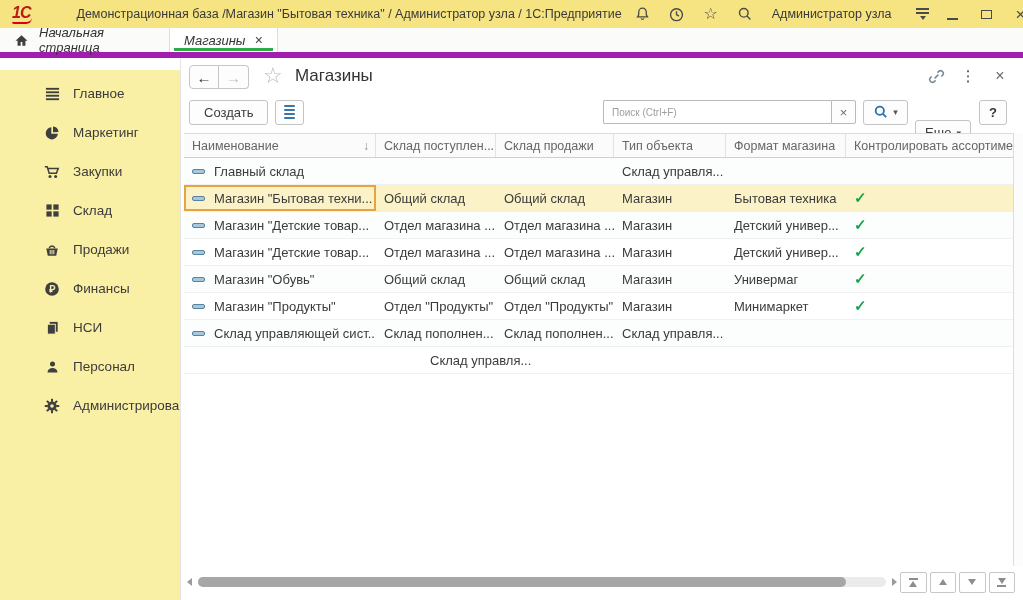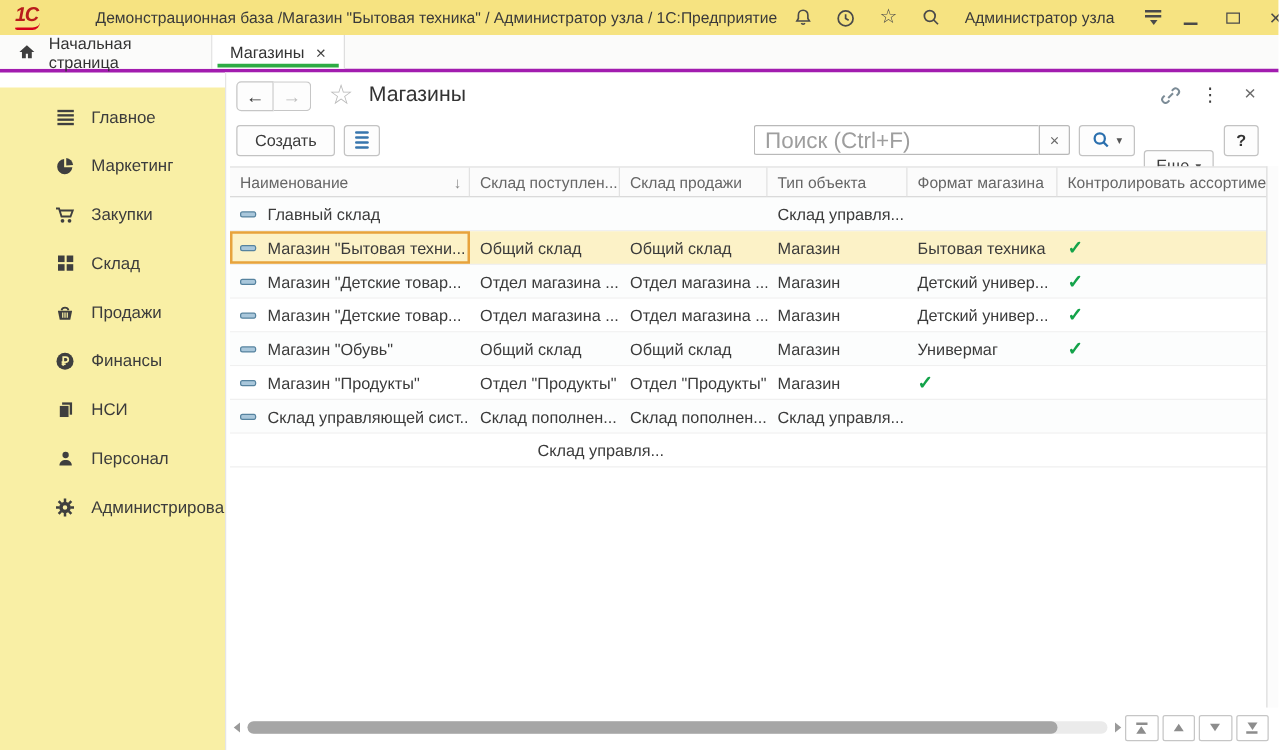--- a/index.html
+++ b/index.html
@@ -19,21 +19,21 @@
   .tb-user { margin:0 10px 0 14px; font-size:12.5px; color:#3a3a3a; white-space:nowrap; }
   .svc { display:flex; flex-direction:column; align-items:center; gap:2px; }
   .svc i { width:13px; height:1.8px; background:#4a4a4a; display:block; }
   .svc .c { width:0; height:0; border-left:3.5px solid transparent; border-right:3.5px solid transparent; border-top:4px solid #4a4a4a; background:none; }
   .winbtn { width:34px; height:28px; display:flex; align-items:center; justify-content:center; cursor:pointer; color:#4a4a4a; }
   .min-g { width:11px; height:2px; background:#4a4a4a; margin-top:10px; }
   .max-g { width:11px; height:9px; border:1.6px solid #4a4a4a; }
   .close-g { font-size:17px; line-height:17px; color:#4a4a4a; }
 
   
-  .tabbar { position:absolute; top:28px; left:0; width:100%; height:30px; background:#fbfbfa; border-bottom:3px solid #a21caf; display:flex; }
+  .tabbar { position:absolute; top:28px; left:0; width:100%; height:30px; background:#fbfbfa; border-bottom:6px solid #a21caf; display:flex;font-style:italic; }
   .tab { display:flex; align-items:center; padding:0 14px; font-size:13px; color:#333; border-right:1px solid #dedede; cursor:pointer; position:relative; background:#fbfbfa; }
   .tab.home { width:170px; }
   .tab .home-ic { margin-right:10px; display:flex; }
   .tab.active { background:#fff; }
   .tab.active::after { content:""; position:absolute; left:4px; right:4px; bottom:1px; height:3px; background:#2eab44; }
   .tab-close { margin-left:9px; font-size:14px; color:#444; line-height:14px; }
 
   
   .sidebar { position:absolute; top:70px; left:0; width:180px; height:542px; background:#f9efa5; padding-top:4px; }
   .side-item { height:39px; display:flex; align-items:center; padding-left:44px; cursor:pointer; }
@@ -55,21 +55,21 @@
   .kebab { font-size:15px; color:#3d3d3d; letter-spacing:0; }
   .fh-close { font-size:16px; color:#6b6b6b; }
 
   .toolbar { position:relative; height:34px; display:flex; align-items:center; padding:0 16px 0 8px; }
   .btn { height:25px; border:1px solid #c3c3c3; border-radius:3px; background:#fdfdfd; font-size:13px; color:#3c3c3c; display:flex; align-items:center; justify-content:center; padding:0 14px; cursor:pointer; font-family:inherit; }
   .btn.icon-only { width:29px; padding:0; margin-left:7px; }
   .listic { display:flex; flex-direction:column; gap:1.6px; }
   .listic i { width:11px; height:2.2px; background:#3775ad; display:block; border-radius:1px; }
   .tool-spacer { flex:1; }
   .searchgrp { display:flex; align-items:center; }
-  .search-input { width:228px; height:24px; border:1px solid #b9b9b9; border-right:none; border-radius:2px 0 0 2px; padding:0 8px; font-size:18px; color:#333; outline:none; font-family:inherit; }
+  .search-input { width:228px; height:24px; border:1px solid #b9b9b9; border-right:none; border-radius:2px 0 0 2px; padding:0 8px; font-size:10px; color:#333; outline:none; font-family:inherit; }
   .search-input::placeholder { color:#9e9e9e; }
   .search-clear { width:25px; height:24px; border:1px solid #b9b9b9; border-radius:0 2px 2px 0; background:#fdfdfd; display:flex; align-items:center; justify-content:center; font-size:13px; color:#6a6a6a; cursor:pointer; }
   .mag-btn { width:45px; height:25px; margin-left:7px; border:1px solid #c3c3c3; border-radius:3px; background:#fdfdfd; display:flex; align-items:center; justify-content:center; gap:4px; cursor:pointer; }
   .more-btn { margin-left:7px; padding:0 9px; gap:5px;margin-top:41px; }
   .caret { font-size:9px; color:#555; }
   .help-btn { width:28px; margin-left:8px; padding:0; font-weight:bold; color:#333; }
 
   
   .list-area { position:absolute; top:75px; left:3px; width:830px; bottom:34px; overflow:hidden; }
   .thead { display:flex; height:25px; background:#fbfbfb; border-top:1px solid #dcdcdc; border-bottom:1px solid #cfcfcf; }
@@ -458,20 +458,23 @@
     </div>
     <div class="cell c-receipt">
               <span class="cv-receipt">Отдел "Продукты"</span>
             </div>
     <div class="cell c-sale">
               <span class="cv-sale">Отдел "Продукты"</span>
             </div>
     <div class="cell c-type">
               <span class="cv-type">Магазин</span>
             </div>
+    <div class="cell c-format">
+              <span class="cv-format">Минимаркет</span>
+            </div>
     <div class="cell c-control">
               <span class="check cv-check">✓</span>
             </div>
   </div>
           <div class="trow">
     <div class="cell c-name">
       <span class="item-dash"></span>
       <span class="cv-name">Склад управляющей сист...</span>
     </div>
     <div class="cell c-receipt">

